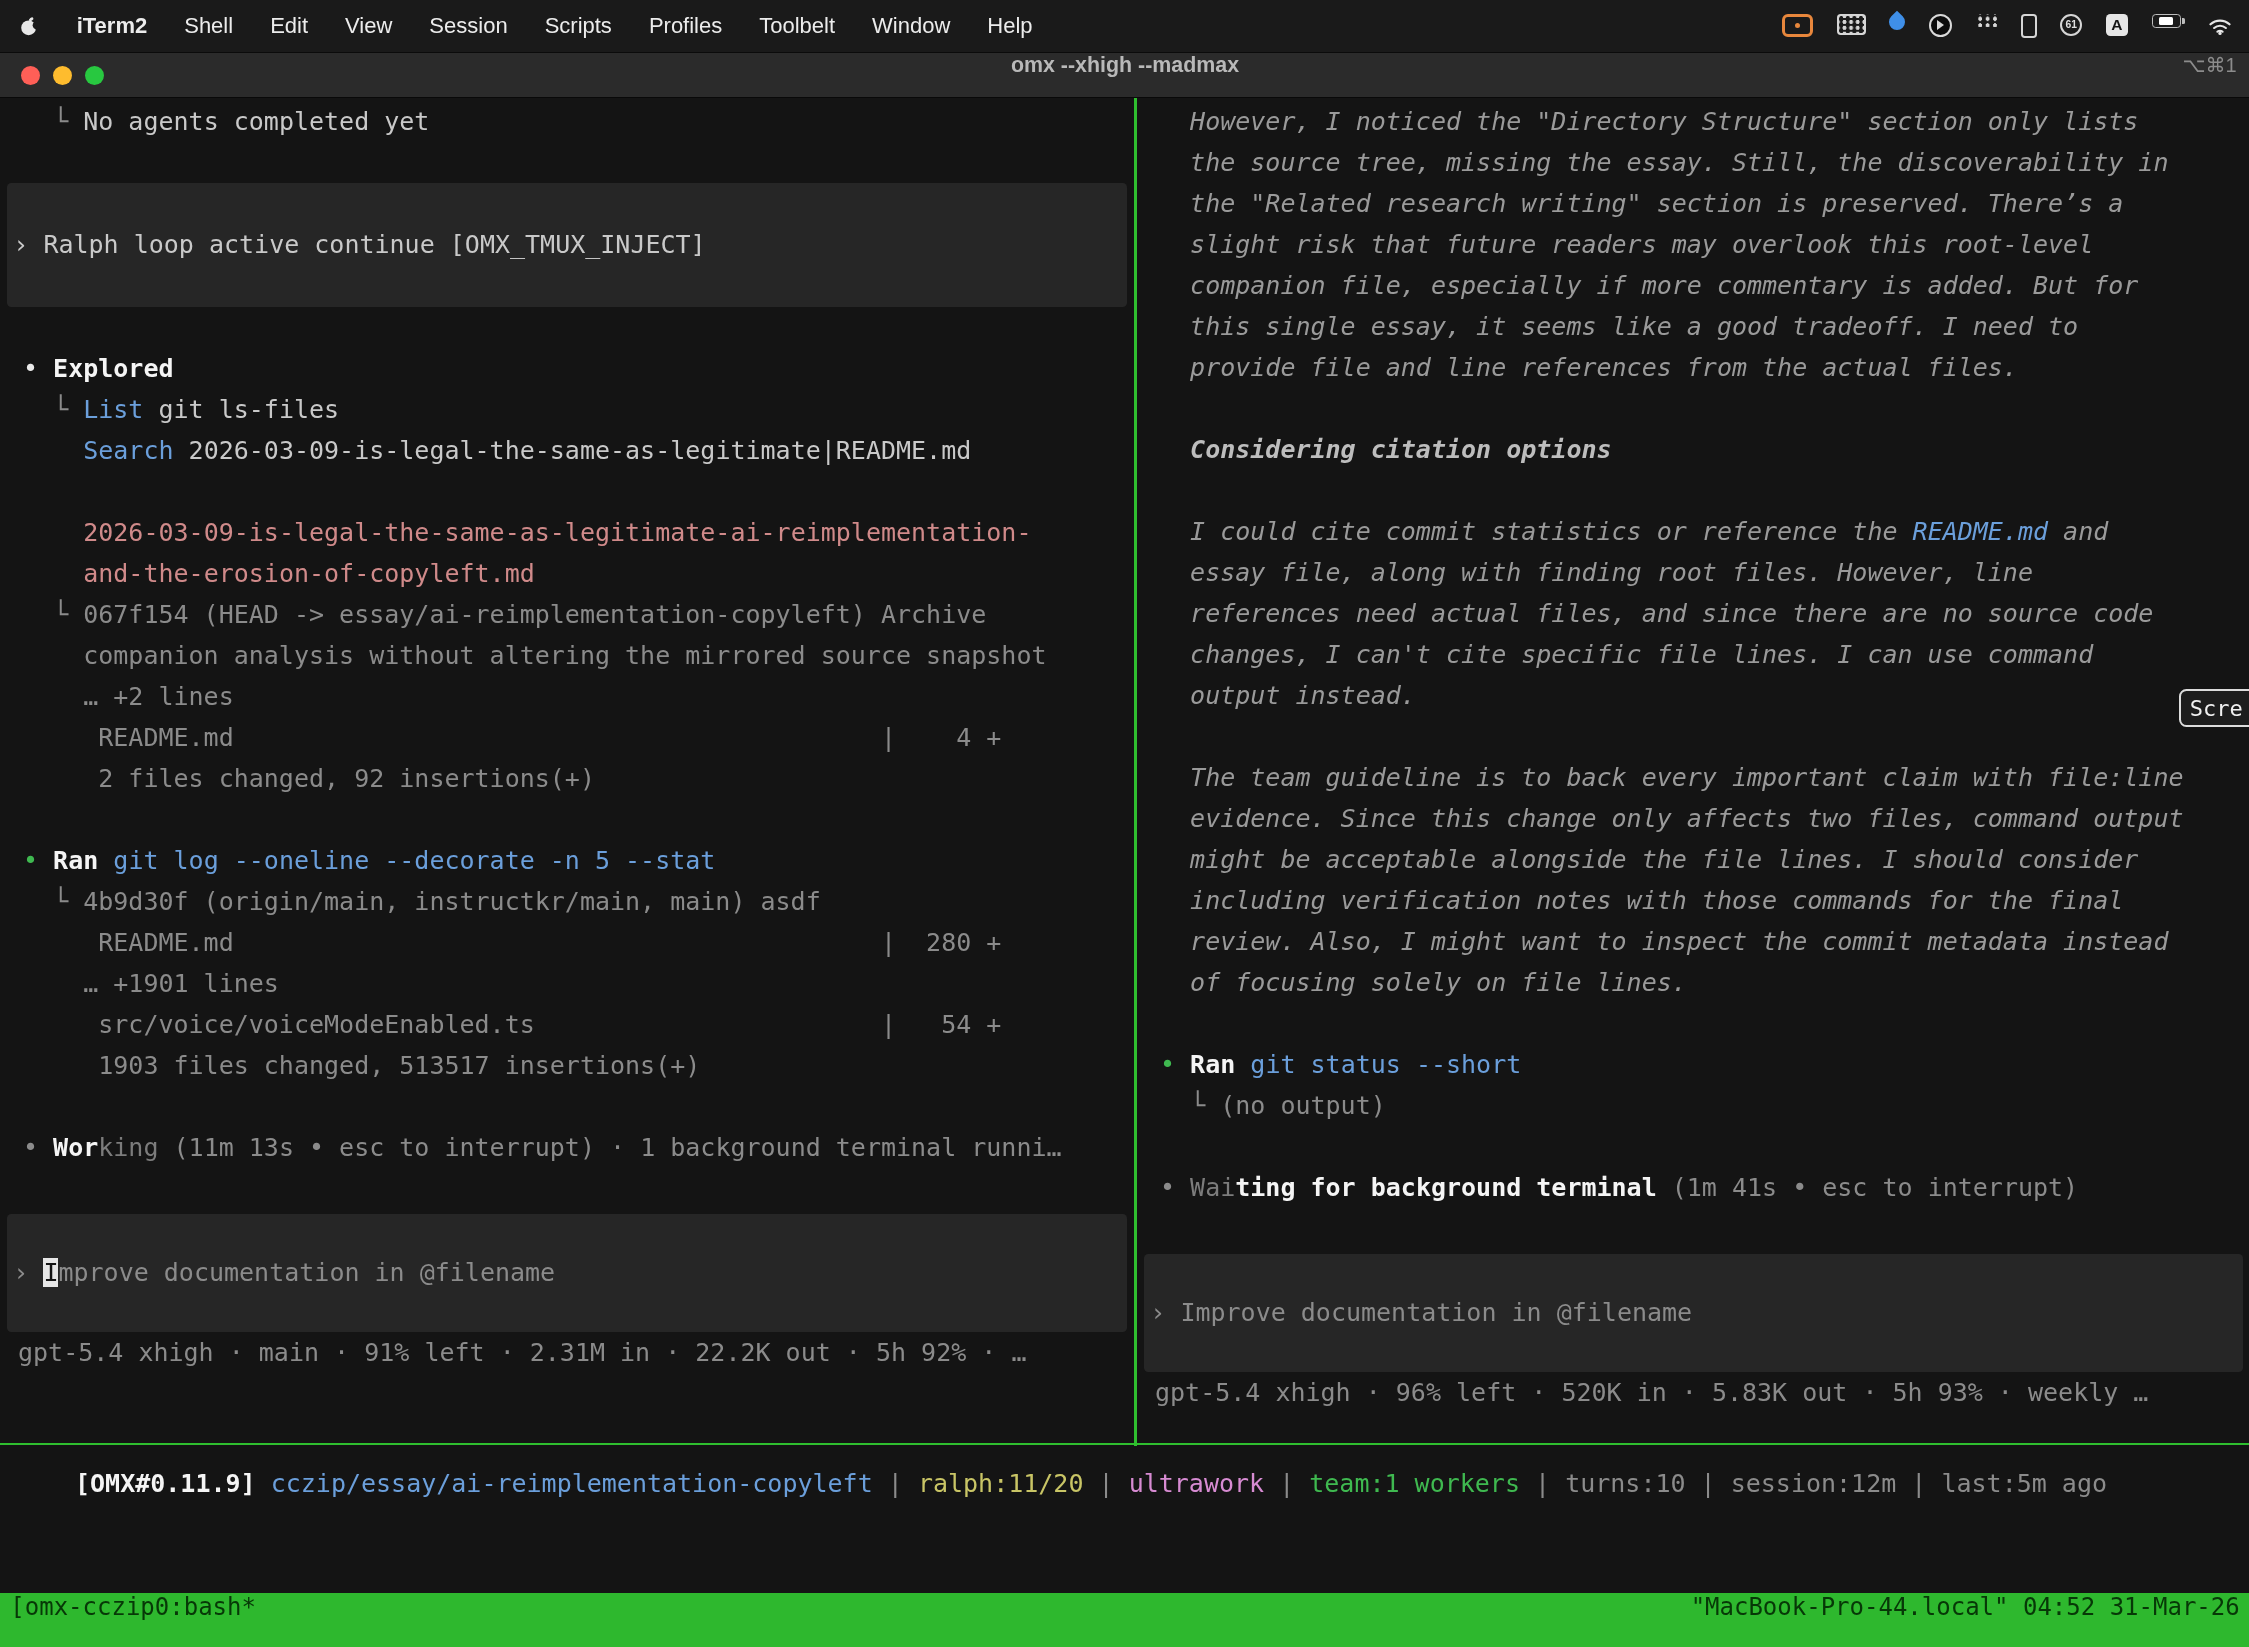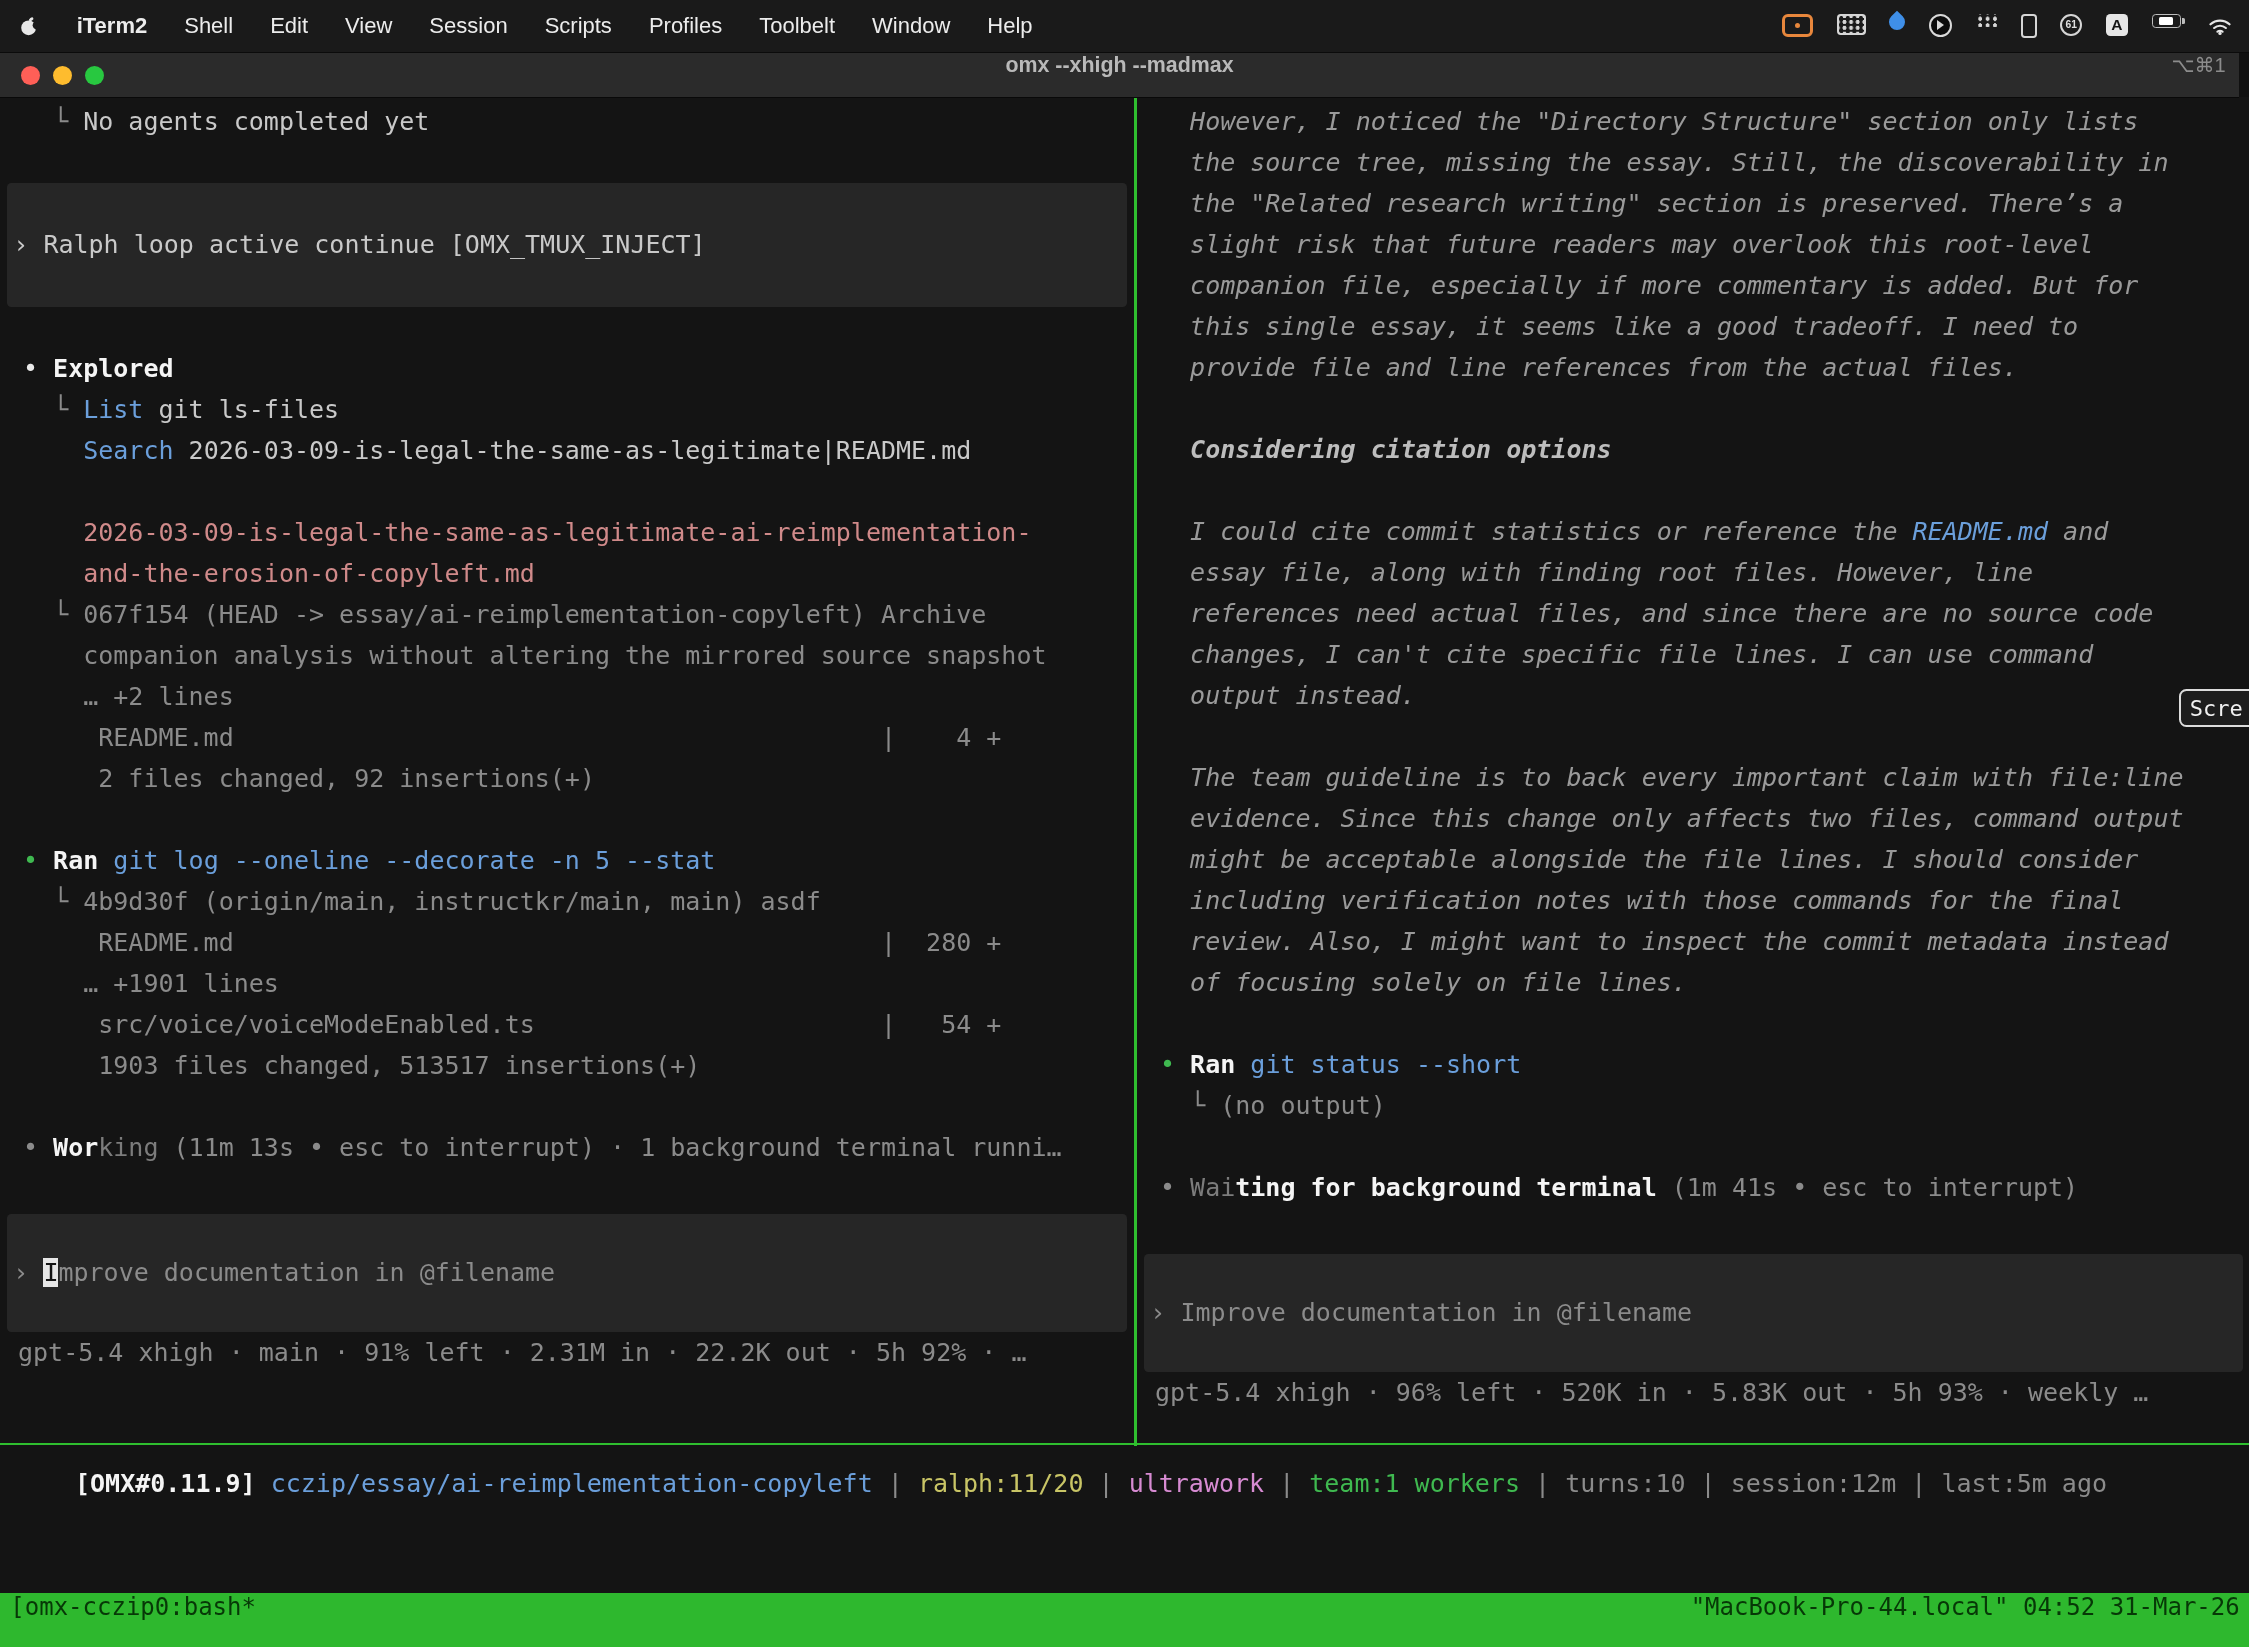--- a/index.html
+++ b/index.html
@@ -27,21 +27,21 @@
   .phone{width:11.8px;height:20.7px;border:2.2px solid #d6d6d6;border-radius:3.7px;}
   .gauge{width:22px;height:22px;border:2.2px solid #d6d6d6;border-radius:50%;
     font:600 10.3px "Liberation Sans",sans-serif;color:#e0e0e0;display:flex;align-items:center;justify-content:center;box-sizing:border-box;}
   .inputsrc{width:22px;height:22px;background:#e6e6e6;border-radius:4.4px;color:#141414;
     font:700 15.5px "Liberation Sans",sans-serif;display:flex;align-items:center;justify-content:center;}
   .batt{width:29.5px;height:14.8px;border:1.8px solid #bdbdbd;border-radius:3.7px;padding:2.2px;position:relative;margin-right:4.4px;box-sizing:border-box;}
   .batt::after{content:"";position:absolute;right:-5.2px;top:3.7px;width:3px;height:5.9px;background:#bdbdbd;border-radius:0 1.5px 1.5px 0;}
   .batt-fill{height:100%;width:62%;background:#fff;border-radius:1.5px;}
 
   
-  .titlebar{position:absolute;top:53px;left:0;right:11px;height:44px;background:#2b2b2b;
+  .titlebar{position:absolute;top:53px;left:0;right:0;height:44px;background:#2b2b2b;
     border-bottom:1.5px solid #090909;z-index:3;}
   .traffic{position:absolute;left:20.7px;top:12.5px;display:flex;gap:13.3px;}
   .tl{width:19px;height:19px;border-radius:50%;}
   .tl.red{background:#ff5f57;}
   .tl.yel{background:#febc2e;}
   .tl.grn{background:#28c840;}
   .wtitle{position:absolute;left:0;right:0;text-align:center;line-height:43px;color:#b9b9b9;
     font:600 21.4px "Liberation Sans",sans-serif;}
   .wshort{position:absolute;right:13.3px;top:0;line-height:43px;color:#8c8c8c;
     font:20px "Liberation Sans",sans-serif;}

